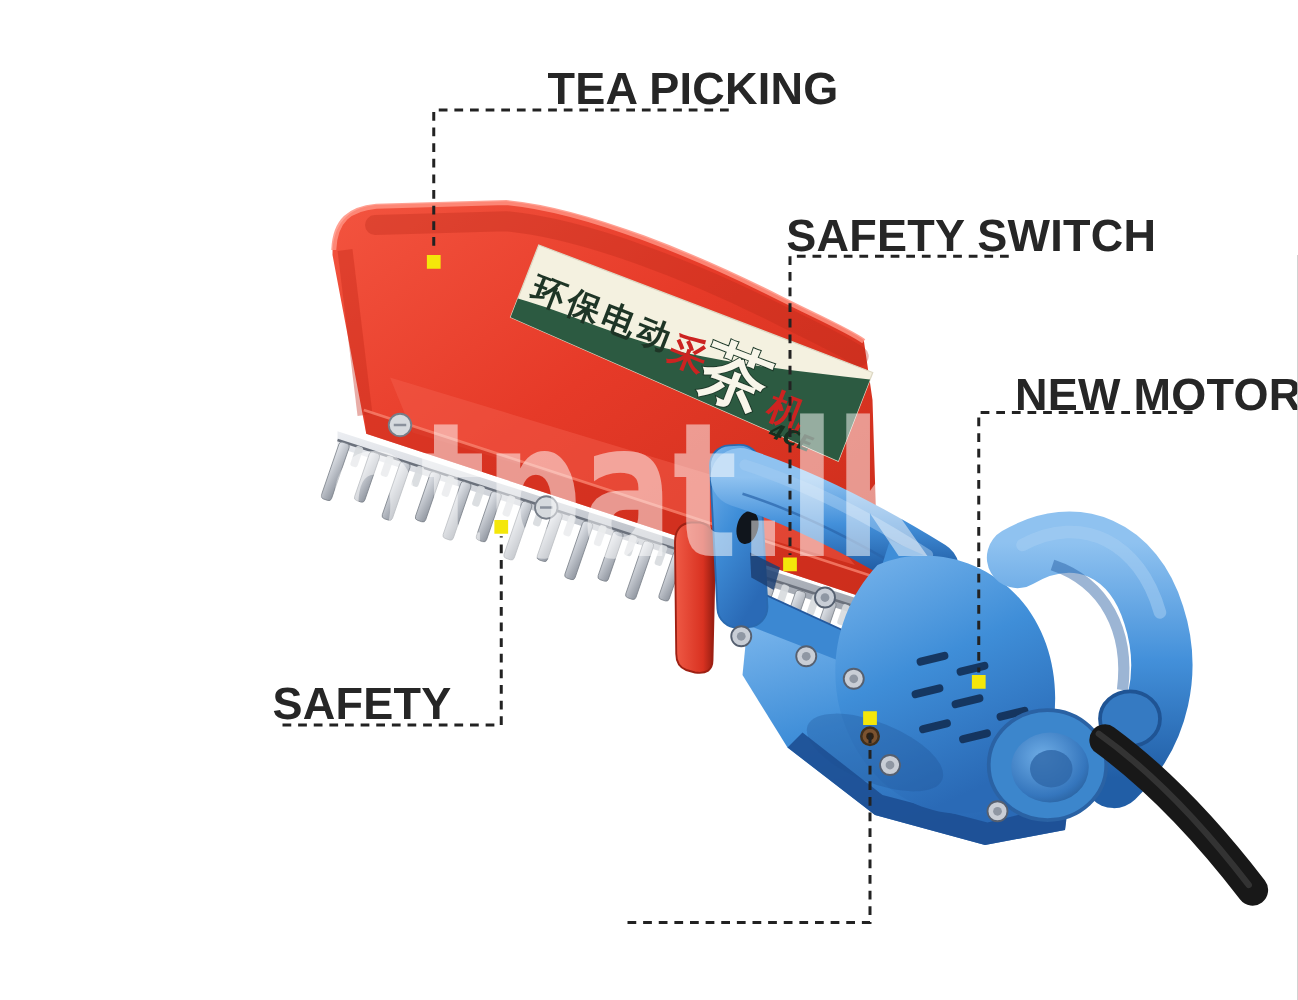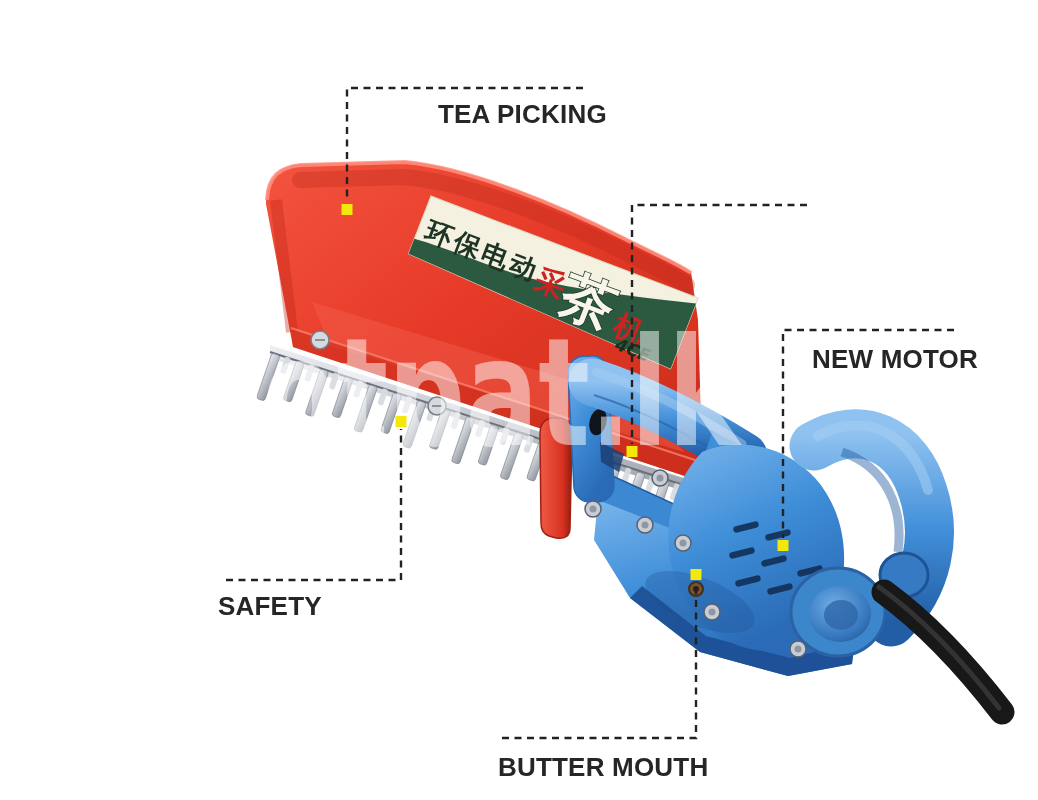--- a/index.html
+++ b/index.html
@@ -5,25 +5,24 @@
   html,body{margin:0;padding:0;}
   body{background:#888;font-family:"Liberation Sans",sans-serif;}
   .stage{
     position:relative;width:1038px;height:800px;margin:0 auto;
     background:var(--page-bg,#fff);overflow:hidden;
   }
   .stage svg{position:absolute;left:0;top:0;}
   .callout-label{
     position:absolute;
     font-family:"Liberation Sans",sans-serif;
-    font-size:26px;font-weight:600;letter-spacing:.2px;
+    font-size:36px;font-weight:600;letter-spacing:.2px;
     color:var(--label-color,#262626);
     white-space:nowrap;line-height:1;
     user-select:none;
-    margin-top:48px;
   }
   .watermark-text{
     font-family:"DejaVu Sans",sans-serif;
     font-weight:bold;
   }
   .banner-cjk{font-family:"DejaVu Sans",sans-serif;font-weight:bold;}
 </style>
 </head>
 <body>
 
@@ -226,17 +225,17 @@
     <g style="fill:var(--marker-yellow,#f4e70a)">
       <rect x="341.5" y="204" width="11" height="11"></rect>
       <rect x="626.5" y="446" width="11" height="11"></rect>
       <rect x="777.5" y="540" width="11" height="11"></rect>
       <rect x="395.5" y="416" width="11" height="11"></rect>
       <rect x="690.5" y="569" width="11" height="11"></rect>
     </g>
   </svg>
 
   <div class="callout-label" style="left:438px;top:53px;">TEA PICKING</div>
+  <div class="callout-label" style="left:629px;top:171px;">SAFETY SWITCH</div>
   <div class="callout-label" style="left:812px;top:298px;">NEW MOTOR</div>
   <div class="callout-label" style="left:218px;top:545px;">SAFETY</div>
-  <div class="callout-label" style="left:498px;top:706px;">BUTTER MOUTH</div>
 
 </div>
 
 </body></html>

